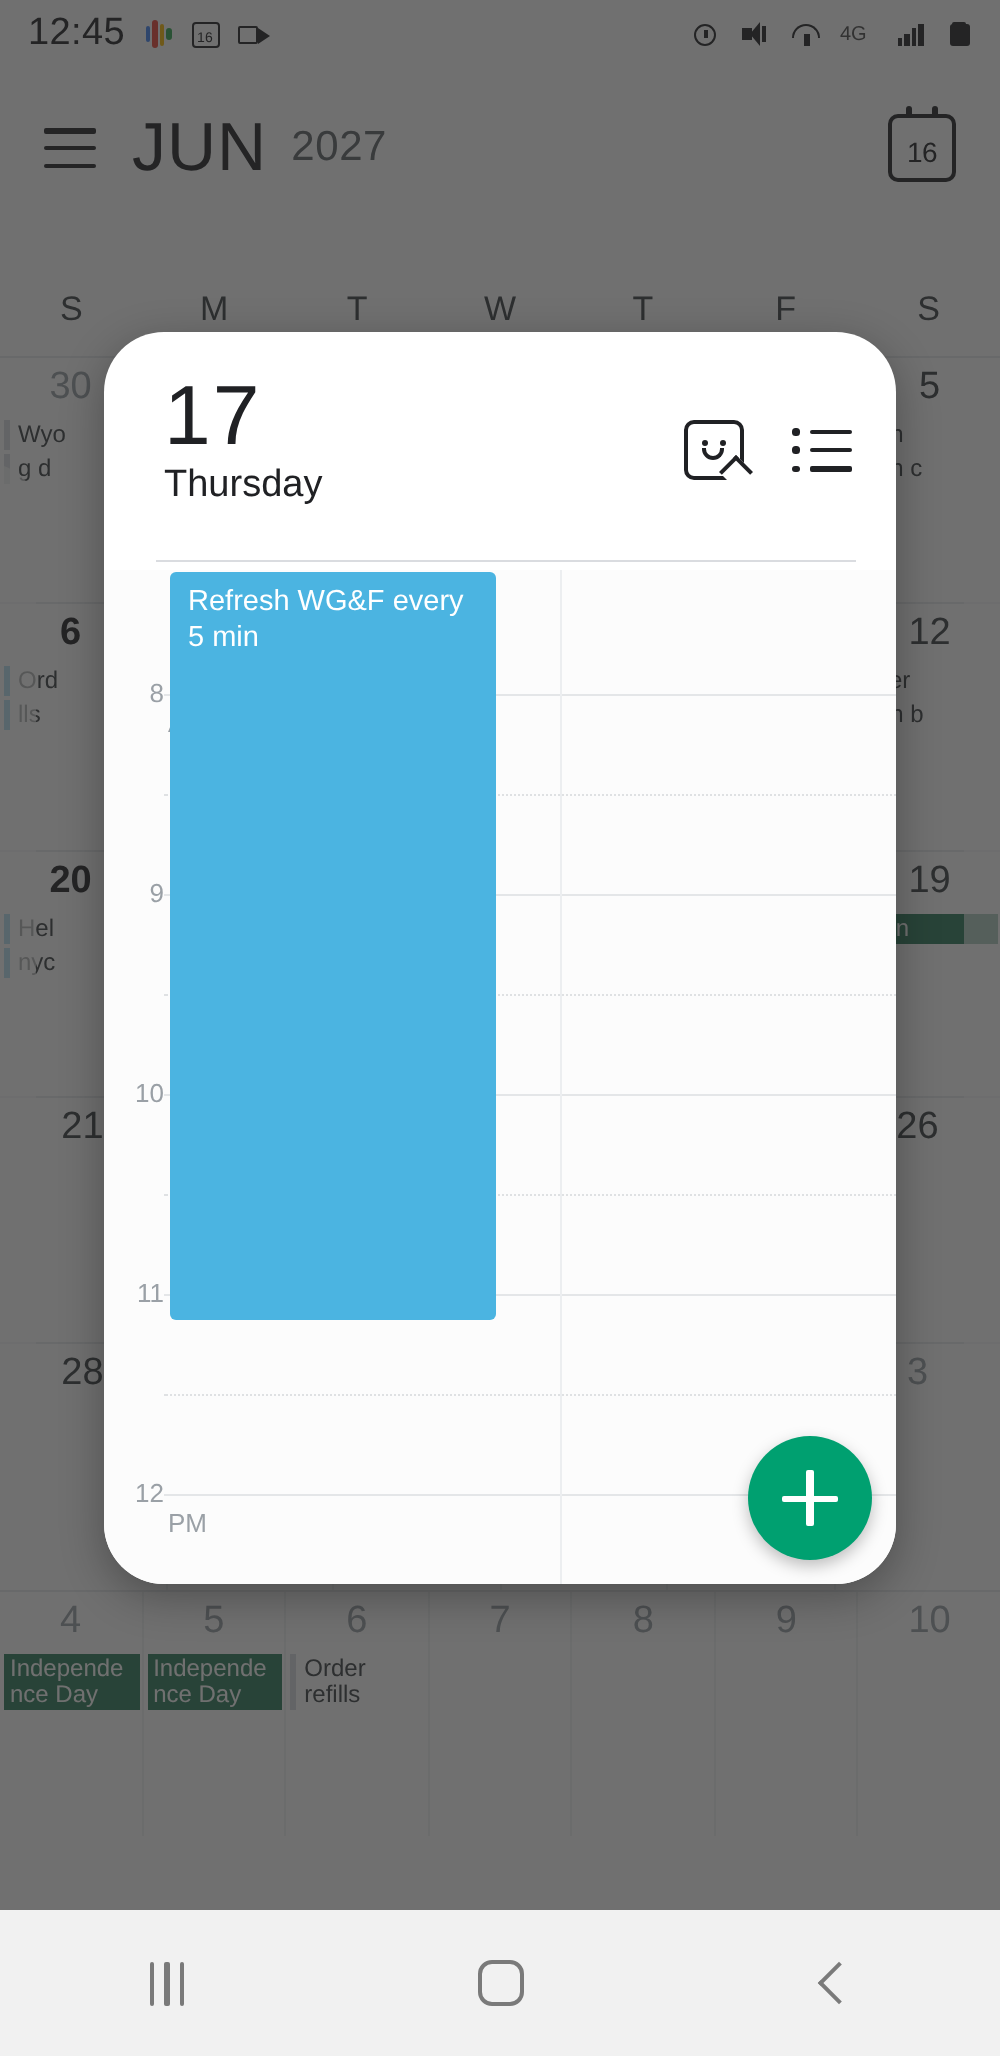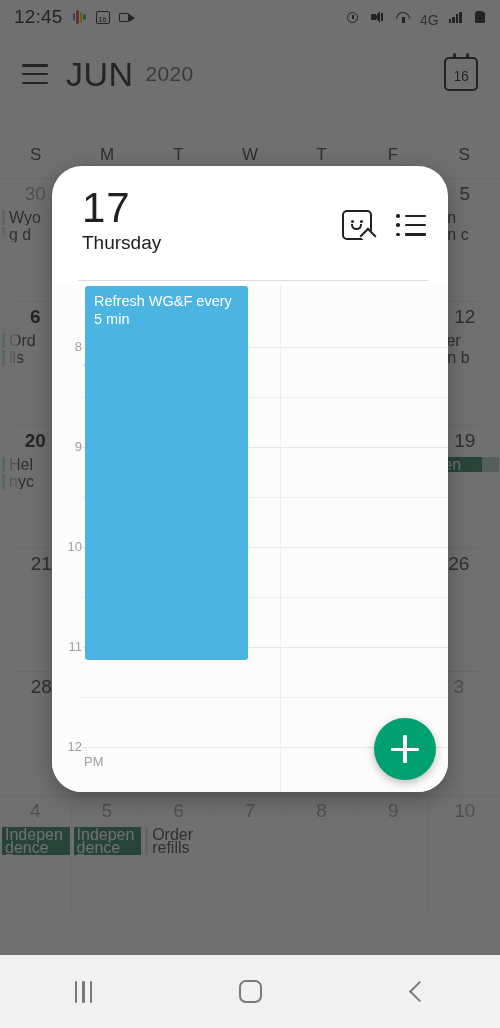--- a/index.html
+++ b/index.html
@@ -158,21 +158,21 @@
   .day-num {
     text-align: center;
     font-size: 19px;
     color: #3c4043;
     margin-bottom: 5px;
   }
   .day-num.muted { color: #9aa0a6; }
   .day-num.bold { font-weight: 700; color: #202124; }
 
   .ev {
-    font-size: 16px;
+    font-size: 12px;
     line-height: 13px;
     color: #3c4043;
     padding: 1px 2px 1px 4px;
     margin: 0 1px 2px 2px;
     border-left: 3px solid #4bb4e1;
     word-break: break-word;
     max-height: 28px;
     overflow: hidden;
   }
   .ev.chip-green {
@@ -443,21 +443,21 @@
         <span class="gicon sb-icon">
           <span style="position:absolute;left:1px;top:5px;width:5px;height:6px;background:#202124;"></span>
           <span style="position:absolute;left:5px;top:2px;width:0;height:0;border-right:5px solid #202124;border-top:6px solid transparent;border-bottom:6px solid transparent;"></span>
           <span style="position:absolute;left:11px;top:4px;width:1.5px;height:8px;background:#202124;"></span>
         </span>
         <span class="gicon sb-icon">
           <span style="position:absolute;left:1px;top:3px;width:14px;height:7px;border:1.8px solid #202124;border-bottom:none;border-radius:9px 9px 0 0;"></span>
           <span style="position:absolute;left:6.5px;top:8px;width:3px;height:6px;background:#202124;"></span>
         </span>
         <span class="gicon sb-icon" style="width:20px;">
-          <span style="position:absolute;left:0;top:3px;font-size:14px;color:#4a4a4a;font-family:'Liberation Sans',sans-serif;">4G</span>
+          <span style="position:absolute;left:0;top:3px;font-size:10px;color:#4a4a4a;font-family:'Liberation Sans',sans-serif;">4G</span>
         </span>
         <span class="gicon sb-icon">
           <span style="position:absolute;left:0px;bottom:2px;width:2.4px;height:4px;background:#202124;"></span>
           <span style="position:absolute;left:3.4px;bottom:2px;width:2.4px;height:6.5px;background:#202124;"></span>
           <span style="position:absolute;left:6.8px;bottom:2px;width:2.4px;height:9px;background:#202124;"></span>
           <span style="position:absolute;left:10.2px;bottom:2px;width:2.4px;height:11.5px;background:#202124;"></span>
         </span>
         <span class="gicon sb-icon" style="width:12px;">
           <span style="position:absolute;left:2px;top:1.5px;width:7px;height:2px;background:#202124;border-radius:1px;"></span>
           <span style="position:absolute;left:0.5px;top:3px;width:10px;height:11px;background:#202124;border-radius:1.5px;"></span>
@@ -465,21 +465,21 @@
       </div>
     </div>
 
     <div id="month-header">
       <div id="hamburger">
         <span></span>
           <span></span>
           <span></span>
       </div>
       <span id="month-name">JUN</span>
-      <span id="month-year">2020</span>
+      <span id="month-year">2027</span>
       <div id="today-btn">
         <span id="today-num">16</span>
       </div>
     </div>
 
     <div id="weekday-row">
       <span class="weekday">S</span>
       <span class="weekday">M</span>
       <span class="weekday">T</span>
       <span class="weekday">W</span>

